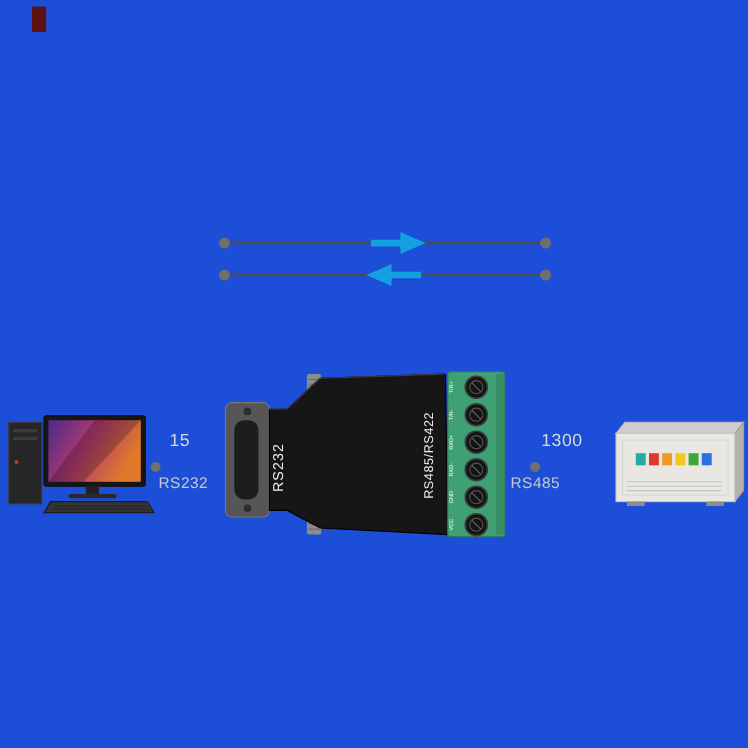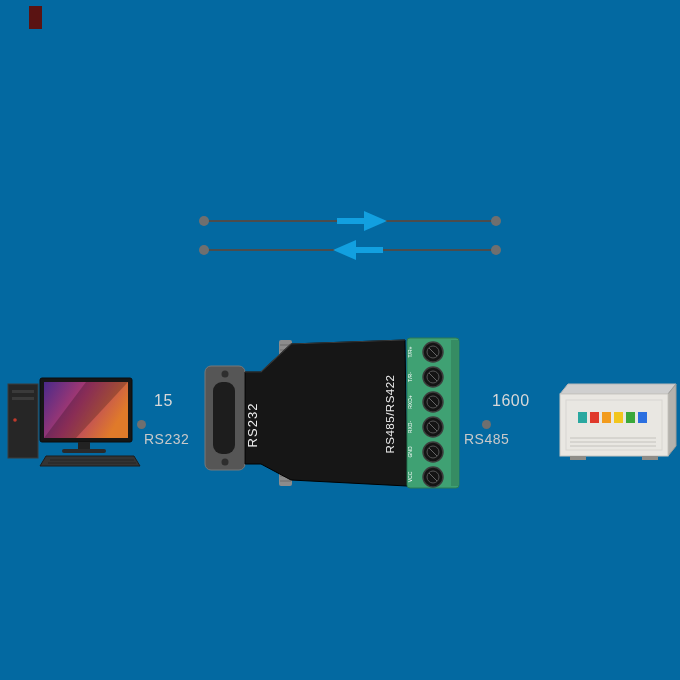--- a/index.html
+++ b/index.html
@@ -1,18 +1,18 @@
 <!DOCTYPE html>
 <html><head>
 <meta charset="utf-8">
 <style>
   html,body{margin:0;padding:0;background:#1f1f21;}
   .stage{
     position:relative;width:680px;height:680px;overflow:hidden;
-    background:#0369a1;
+    background:#1d4ed8;
     font-family:"Liberation Sans",sans-serif;
   }
   .corner-mark{
     position:absolute;left:29px;top:6px;width:13px;height:23px;
     background:#5a1312;
   }
   
   .flow-line{
     position:absolute;left:204px;width:292px;height:2px;background:#4c4c4c;
   }
@@ -147,21 +147,21 @@
       </g>
       <g>
         <circle cx="240" cy="151" r="10" fill="#141414" stroke="#3c3c3c" stroke-width="1.5"></circle>
         <circle cx="240" cy="151" r="6" fill="none" stroke="#555"></circle>
         <line x1="236" y1="147" x2="244" y2="155" stroke="#666"></line>
         <text x="219" y="151" transform="rotate(-90 219,151)" text-anchor="middle" font-size="5" fill="#ffffff" font-family="Liberation Sans, sans-serif">VCC</text>
       </g>
     </g>
   </svg>
 
-  <div class="link-label" style="left:492px;top:392px">1600</div>
+  <div class="link-label" style="left:492px;top:392px">1300</div>
   <div class="link-dot" style="left:482px;top:420px"></div>
   <div class="proto-label" style="left:464px;top:431px">RS485</div>
 
   <svg class="illu" style="left:556px;top:380px" width="124" height="86" viewBox="0 0 124 86">
 
     <polygon points="4,14 112,14 120,4 12,4" fill="#cfcfcf" stroke="#b8b8b8"></polygon>
 
     <polygon points="112,14 120,4 120,66 112,76" fill="#b4b2ad" stroke="#a09e99"></polygon>
 
     <rect x="4" y="14" width="108" height="62" fill="#e9e7e2" stroke="#c9c7c2"></rect>

